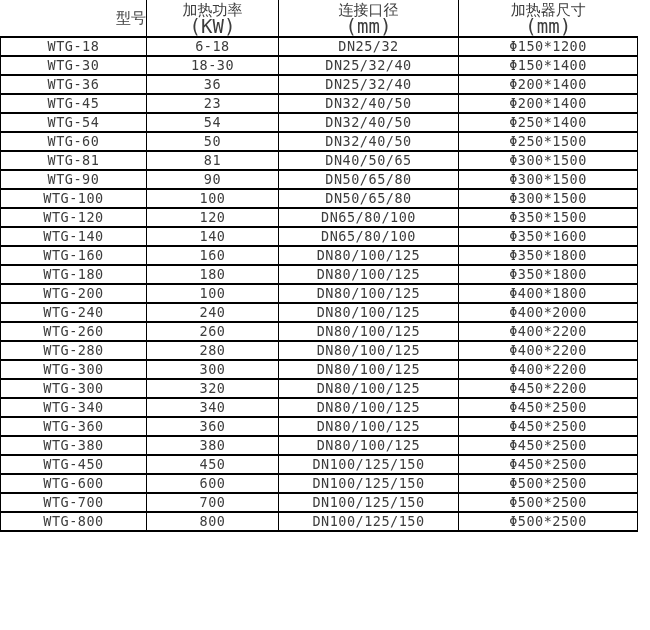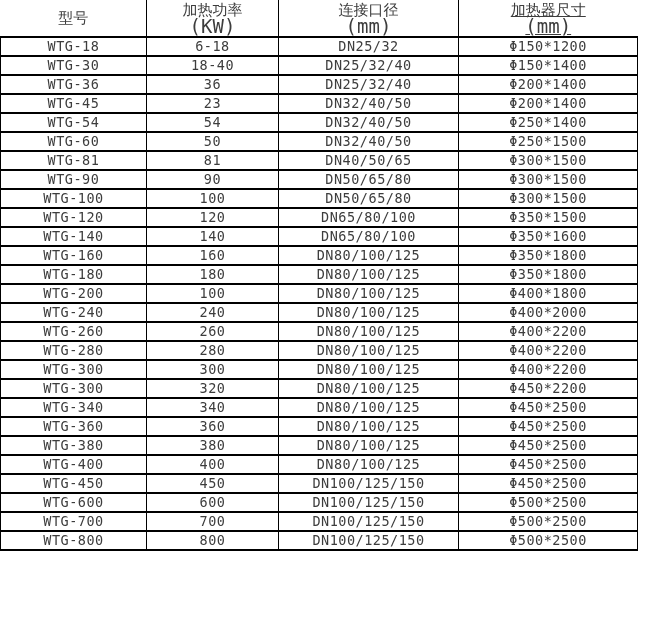--- a/index.html
+++ b/index.html
@@ -32,22 +32,22 @@
     white-space: nowrap;
   }
   
   table.spec th {
     border-top: none;
     font-weight: normal;
     height: 36px;
     font-size: 15px;
     line-height: 17px;
   }
-  table.spec th:first-child { border-left: none; }
-  table.spec th:last-child  { border-right: none; text-decoration: underline; }
+  table.spec th:first-child { border-left: none; text-align: right; }
+  table.spec th:last-child  { border-right: none; }
   table.spec th .sub {
     font-size: 19px;
     line-height: 15px;
   }
   table.spec td {
     height: 17px;
     font-size: 13.5px;
     line-height: 17px;
     letter-spacing: 0.5px;
   }
@@ -84,21 +84,21 @@
   </thead>
   <tbody>
       <tr>
         <td>WTG-18</td>
         <td>6-18</td>
         <td>DN25/32</td>
         <td>Φ150*1200</td>
       </tr>
       <tr>
         <td>WTG-30</td>
-        <td>18-40</td>
+        <td>18-30</td>
         <td>DN25/32/40</td>
         <td>Φ150*1400</td>
       </tr>
       <tr>
         <td>WTG-36</td>
         <td>36</td>
         <td>DN25/32/40</td>
         <td>Φ200*1400</td>
       </tr>
       <tr>
@@ -209,26 +209,20 @@
         <td>DN80/100/125</td>
         <td>Φ450*2500</td>
       </tr>
       <tr>
         <td>WTG-380</td>
         <td>380</td>
         <td>DN80/100/125</td>
         <td>Φ450*2500</td>
       </tr>
       <tr>
-        <td>WTG-400</td>
-        <td>400</td>
-        <td>DN80/100/125</td>
-        <td>Φ450*2500</td>
-      </tr>
-      <tr>
         <td>WTG-450</td>
         <td>450</td>
         <td>DN100/125/150</td>
         <td>Φ450*2500</td>
       </tr>
       <tr>
         <td>WTG-600</td>
         <td>600</td>
         <td>DN100/125/150</td>
         <td>Φ500*2500</td>

